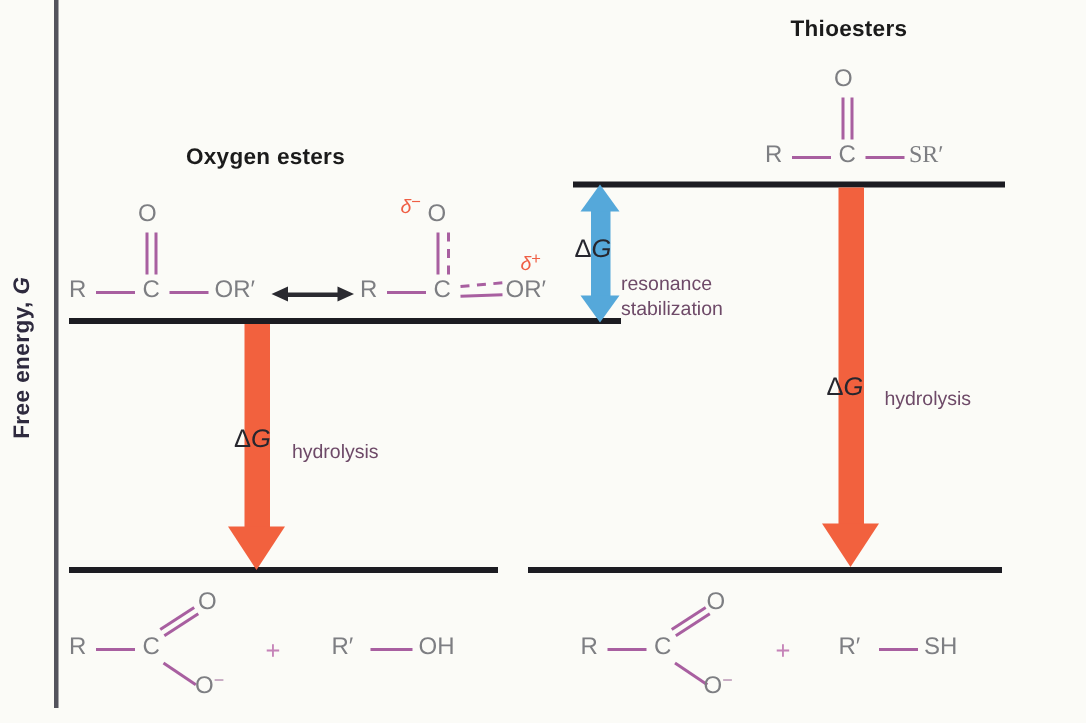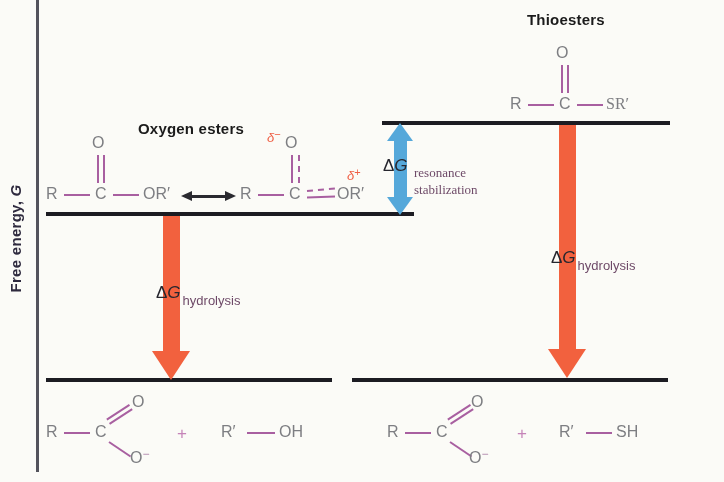--- a/index.html
+++ b/index.html
@@ -10,21 +10,21 @@
   }
   
   .axis-line{position:absolute; left:36px; top:0; width:3px; height:472px; background:#53535c;}
   .axis-label{
     position:absolute; left:-80px; top:230px; width:190px; text-align:center;
     transform:rotate(-90deg); font-size:15px; font-weight:bold; color:#2e2a3e; letter-spacing:0.3px;
   }
   .axis-label i{font-style:italic;}
   
   .title{position:absolute; font-size:15px; font-weight:bold; color:#1b1b1b; letter-spacing:0.2px;text-align:right;}
-  .t-oxy{left:138px; top:96px;margin-top:24px;}
+  .t-oxy{left:124px; top:96px;}
   .t-thio{left:527px; top:11px;}
   
   .level{position:absolute; height:4px; background:#1c1c22;}
   .lv-oxy{left:46px; top:212px; width:368px;}
   .lv-thio{left:382px; top:121px; width:288px;}
   .lv-prod-l{left:46px; top:378px; width:286px;}
   .lv-prod-r{left:352px; top:378px; width:316px;}
   
   .oshaft{position:absolute; width:17px; background:#f2613e;}
   .ohead{position:absolute; width:0; height:0;
@@ -47,21 +47,21 @@
   .rhead-l{position:absolute; left:181px; top:191px; width:0; height:0;
     border-top:5.5px solid transparent; border-bottom:5.5px solid transparent;
     border-right:11px solid #2a2a30;}
   .rhead-r{position:absolute; left:225px; top:191px; width:0; height:0;
     border-top:5.5px solid transparent; border-bottom:5.5px solid transparent;
     border-left:11px solid #2a2a30;}
   
   .anno{position:absolute; white-space:nowrap;}
   .dg{font-size:17px; color:#26262e;}
   .dg i{font-style:italic;}
-  .sub{font-size:13px; color:#6e4a68; position:relative; top:7px; margin-left:2px;text-align:center;}
+  .sub{font-size:13px; color:#6e4a68; position:relative; top:7px; margin-left:14px;text-align:center;}
   .subblock{position:absolute; font-size:13px; color:#6e4a68; line-height:17px;}
   
   .atom{position:absolute; font-size:16px; color:#7d7e82; line-height:16px; white-space:nowrap;}
   .chg{font-size:12px; position:relative; top:-5px; color:#b087ab;}
   .delta{position:absolute; font-size:13px; font-style:italic; color:#ef5f45; line-height:13px; white-space:nowrap;}
   .delta .dsign{font-size:11px; position:relative; top:-4px; font-style:normal;}
   .bond{position:absolute; height:2px; background:#a85fa0;}
   .vbond{position:absolute; width:2px; background:#a85fa0;}
   .vbond-dash{position:absolute; width:0; border-left:2px dashed #a85fa0;}
   .bond-dash{position:absolute; height:0; border-top:2px dashed #a85fa0; transform-origin:left center;}
@@ -95,21 +95,21 @@
   <div class="bhead-up"></div>
   <div class="bhead-dn"></div>
 
   <div class="rline"></div>
   <div class="rhead-l"></div>
   <div class="rhead-r"></div>
 
   <div class="anno" style="left:383px; top:156px;">
     <span class="dg"><span>Δ</span><i>G</i></span>
   </div>
-  <div class="subblock" style="left:414px; top:164px;font-family:Liberation Serif, serif;">
+  <div class="subblock" style="left:414px; top:180px;">
     <div>resonance</div>
     <div>stabilization</div>
   </div>
 
   <div class="anno" style="left:156px; top:283px;">
     <span class="dg"><span>Δ</span><i>G</i></span><span class="sub">hydrolysis</span>
   </div>
   <div class="anno" style="left:551px; top:248px;">
     <span class="dg"><span>Δ</span><i>G</i></span><span class="sub">hydrolysis</span>
   </div>

